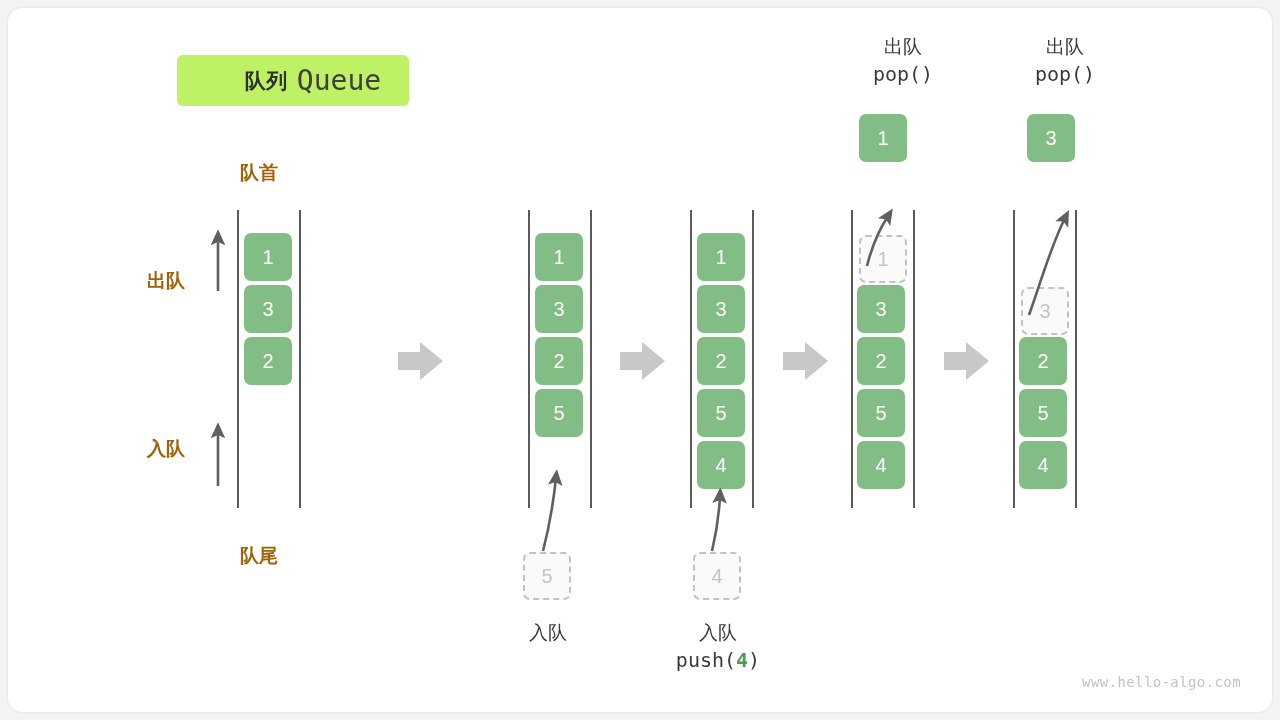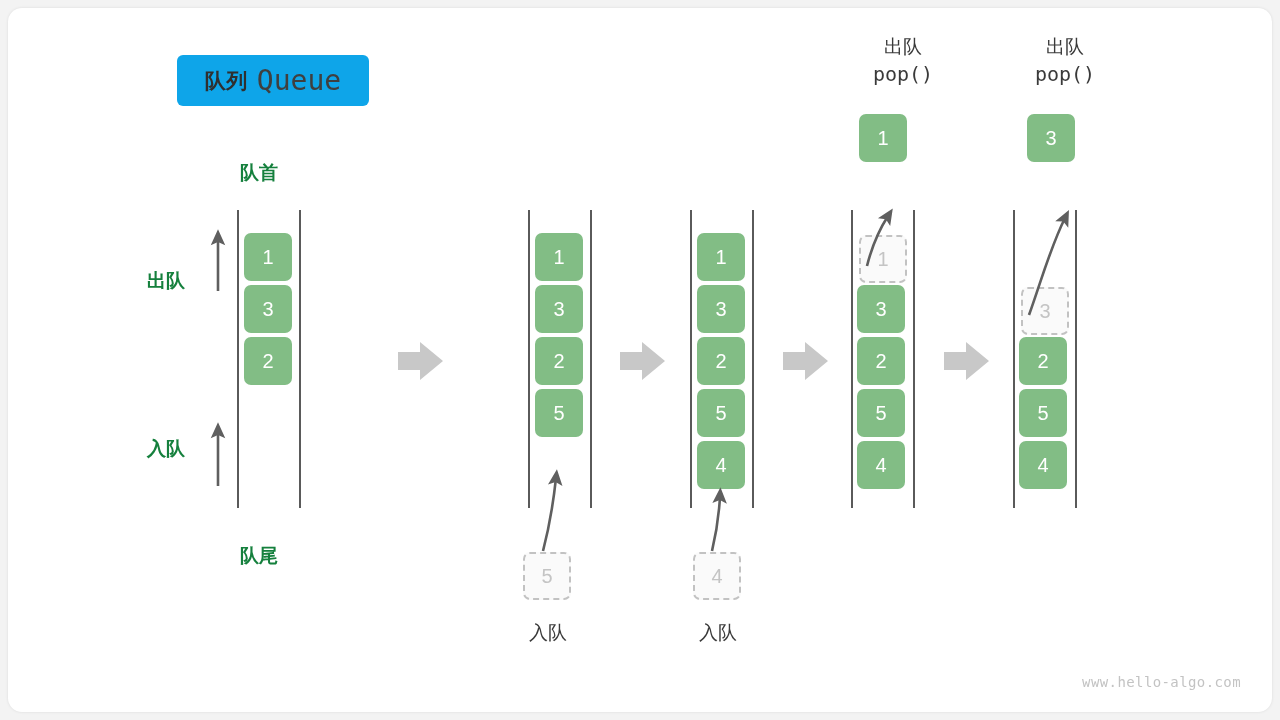--- a/index.html
+++ b/index.html
@@ -31,43 +31,44 @@
     overflow: hidden;
   }
 
   
   #title-badge {
     position: absolute;
     left: 169px;
     top: 47px;
     width: 192px;
     height: 51px;
-    background: #0ea5e9;
+    background: #bef264;
     border-radius: 6px;
     display: flex;
     align-items: center;
     justify-content: center;
     gap: 9px;
+    padding-left: 40px;
   }
   #title-badge .cn {
     font-size: 21px;
     font-weight: bold;
     color: #2f2f2f;
     letter-spacing: 0.5px;
   }
   #title-badge .en {
     font-family: "DejaVu Sans Mono", "Liberation Mono", monospace;
     font-size: 28px;
     color: #3f3f3f;
   }
 
   
   .lbl {
     position: absolute;
-    color: #15803d;
+    color: #a16207;
     white-space: nowrap;
   }
   .lbl.bold {
     font-weight: bold;
     font-size: 19px;
   }
   .cap {
     position: absolute;
     text-align: center;
     white-space: nowrap;
@@ -172,20 +173,21 @@
     <div class="rail" style="left:682px; top:202px; height:298px;"></div>
     <div class="rail" style="left:744px; top:202px; height:298px;"></div>
     <div class="cell" style="left:689px; top:225px;">1</div>
     <div class="cell" style="left:689px; top:277px;">3</div>
     <div class="cell" style="left:689px; top:329px;">2</div>
     <div class="cell" style="left:689px; top:381px;">5</div>
     <div class="cell" style="left:689px; top:433px;">4</div>
     <div class="cell ghost" style="left:685px; top:544px;">4</div>
     <div class="cap" style="left:620px; top:612px; width:180px;">
       <span class="cn">入队</span>
+      <span class="code"><span>push(</span><span class="num">4</span><span>)</span></span>
     </div>
 
     <div class="cap" style="left:805px; top:26px; width:180px;">
       <span class="cn">出队</span>
       <span class="code">pop()</span>
     </div>
     <div class="cell" style="left:851px; top:106px;">1</div>
     <div class="rail" style="left:843px; top:202px; height:298px;"></div>
     <div class="rail" style="left:905px; top:202px; height:298px;"></div>
     <div class="cell ghost" style="left:851px; top:227px;">1</div>

